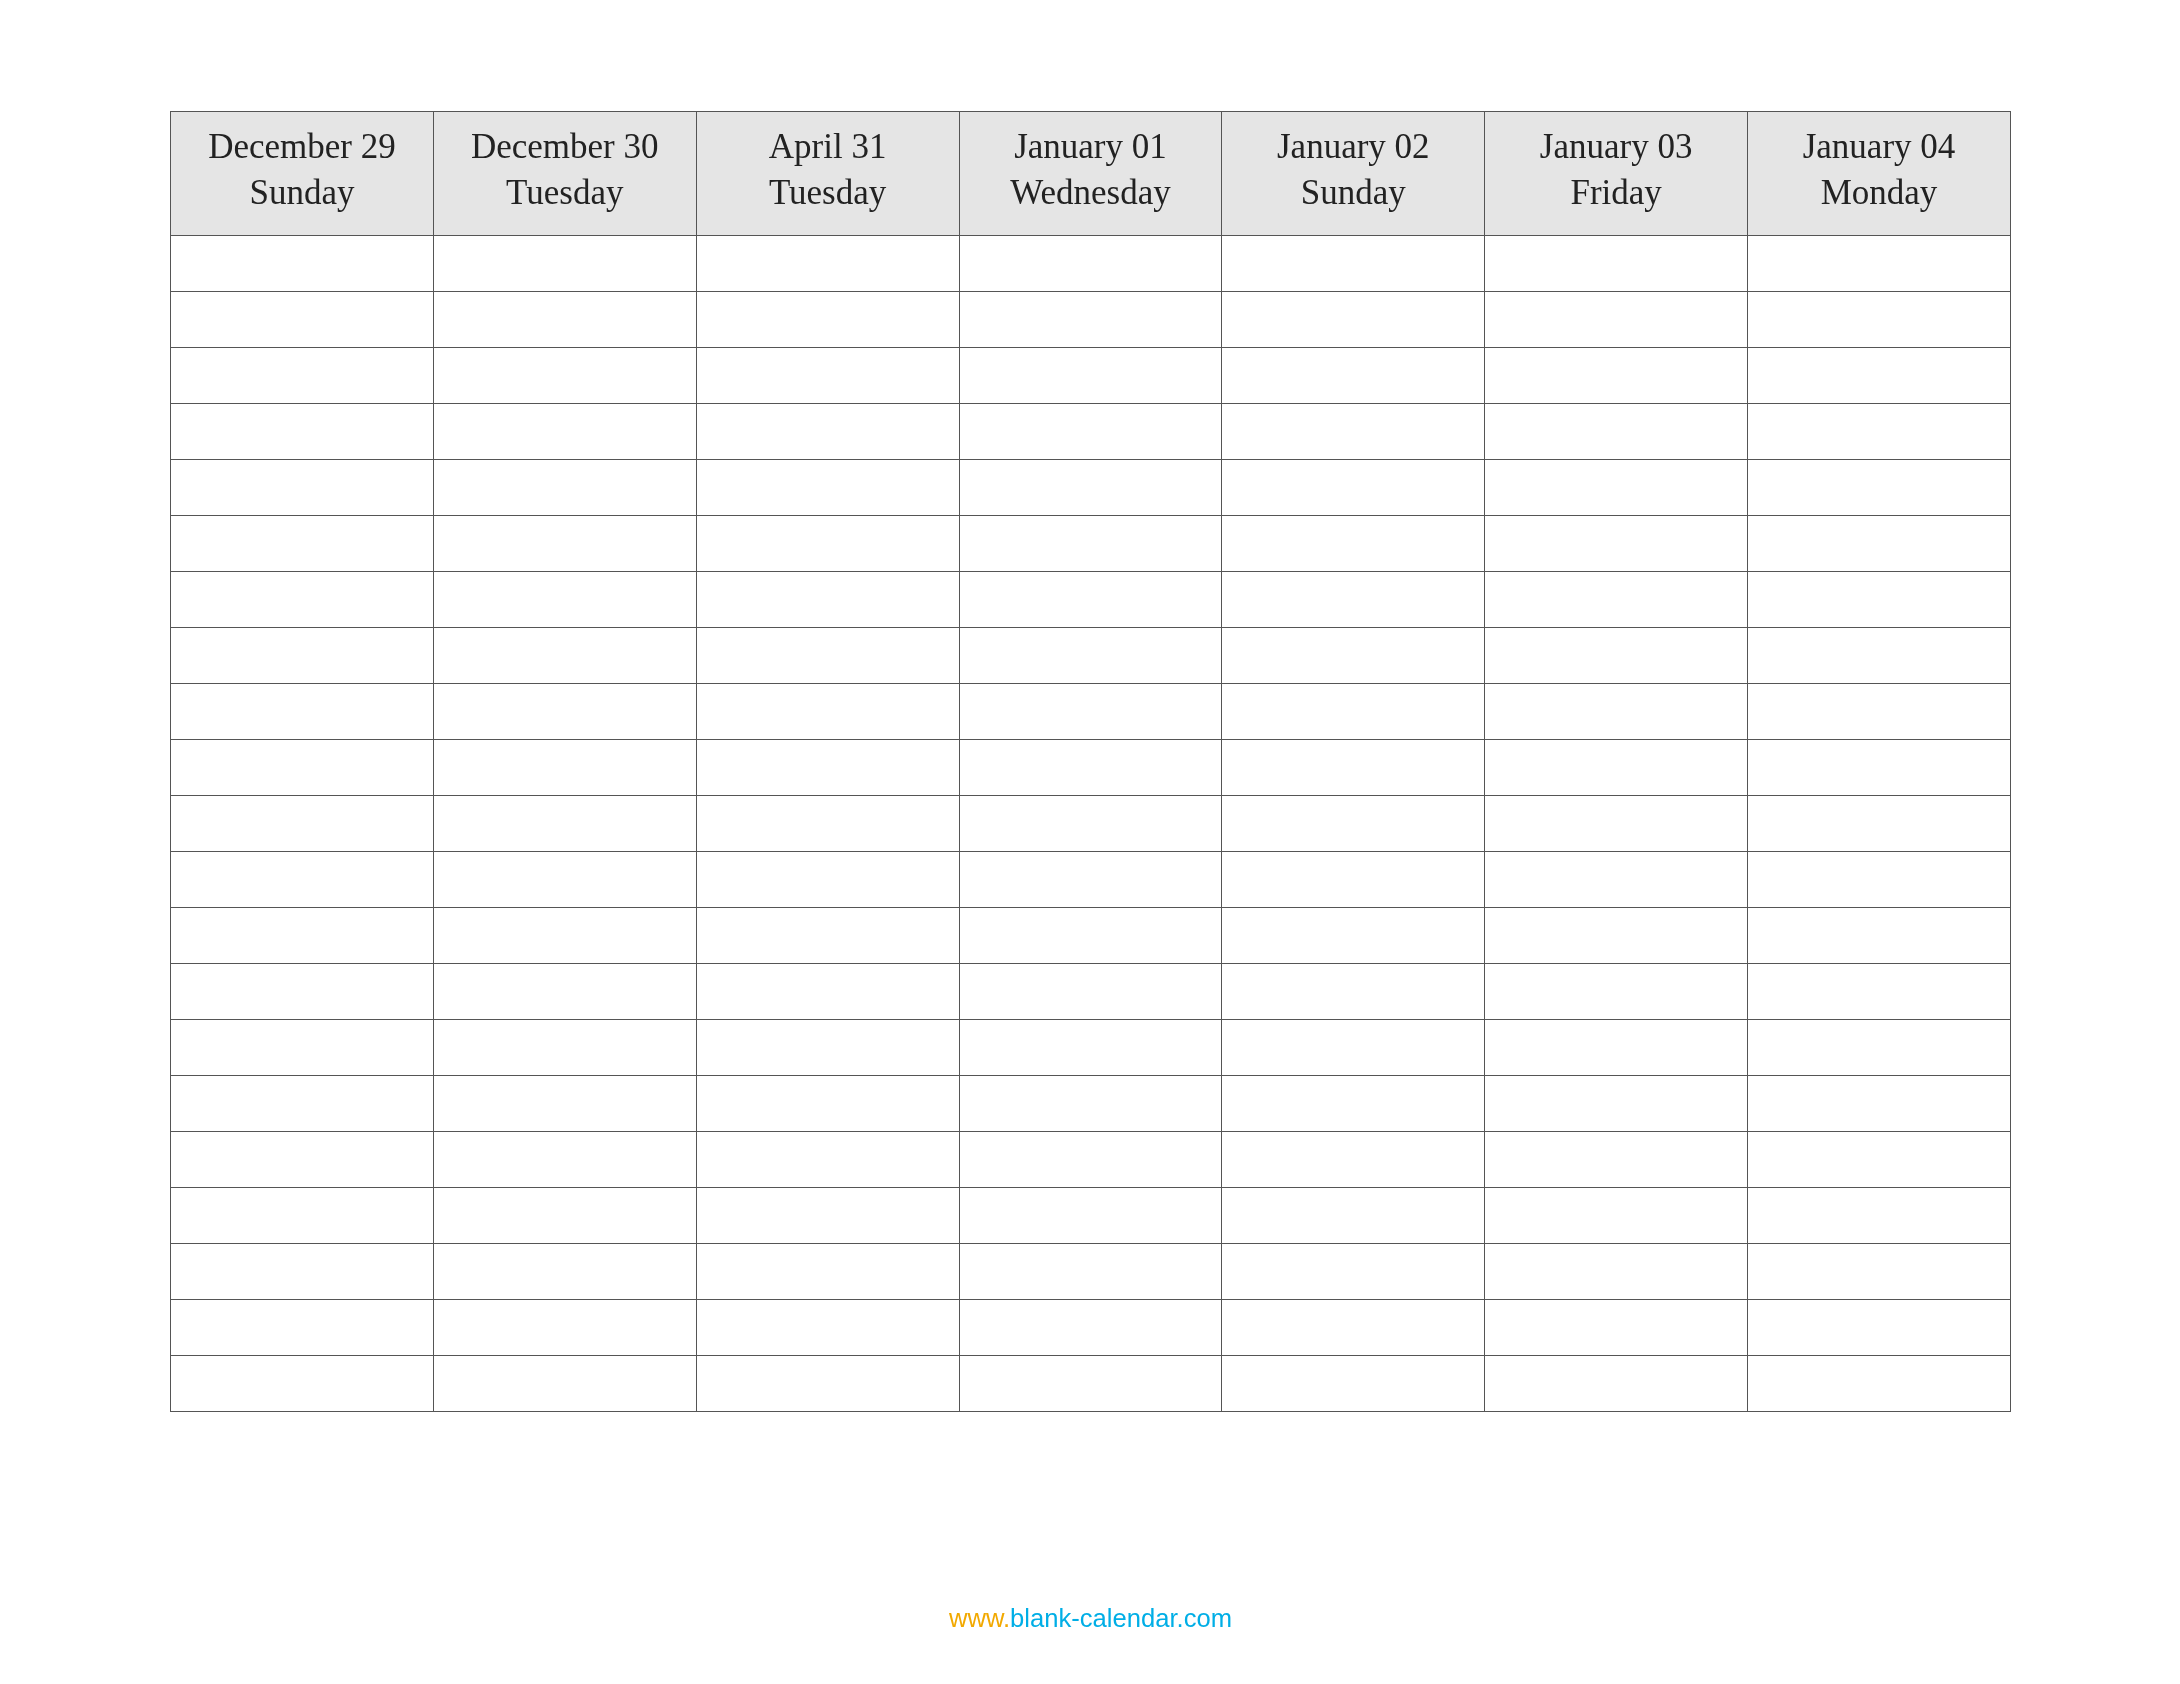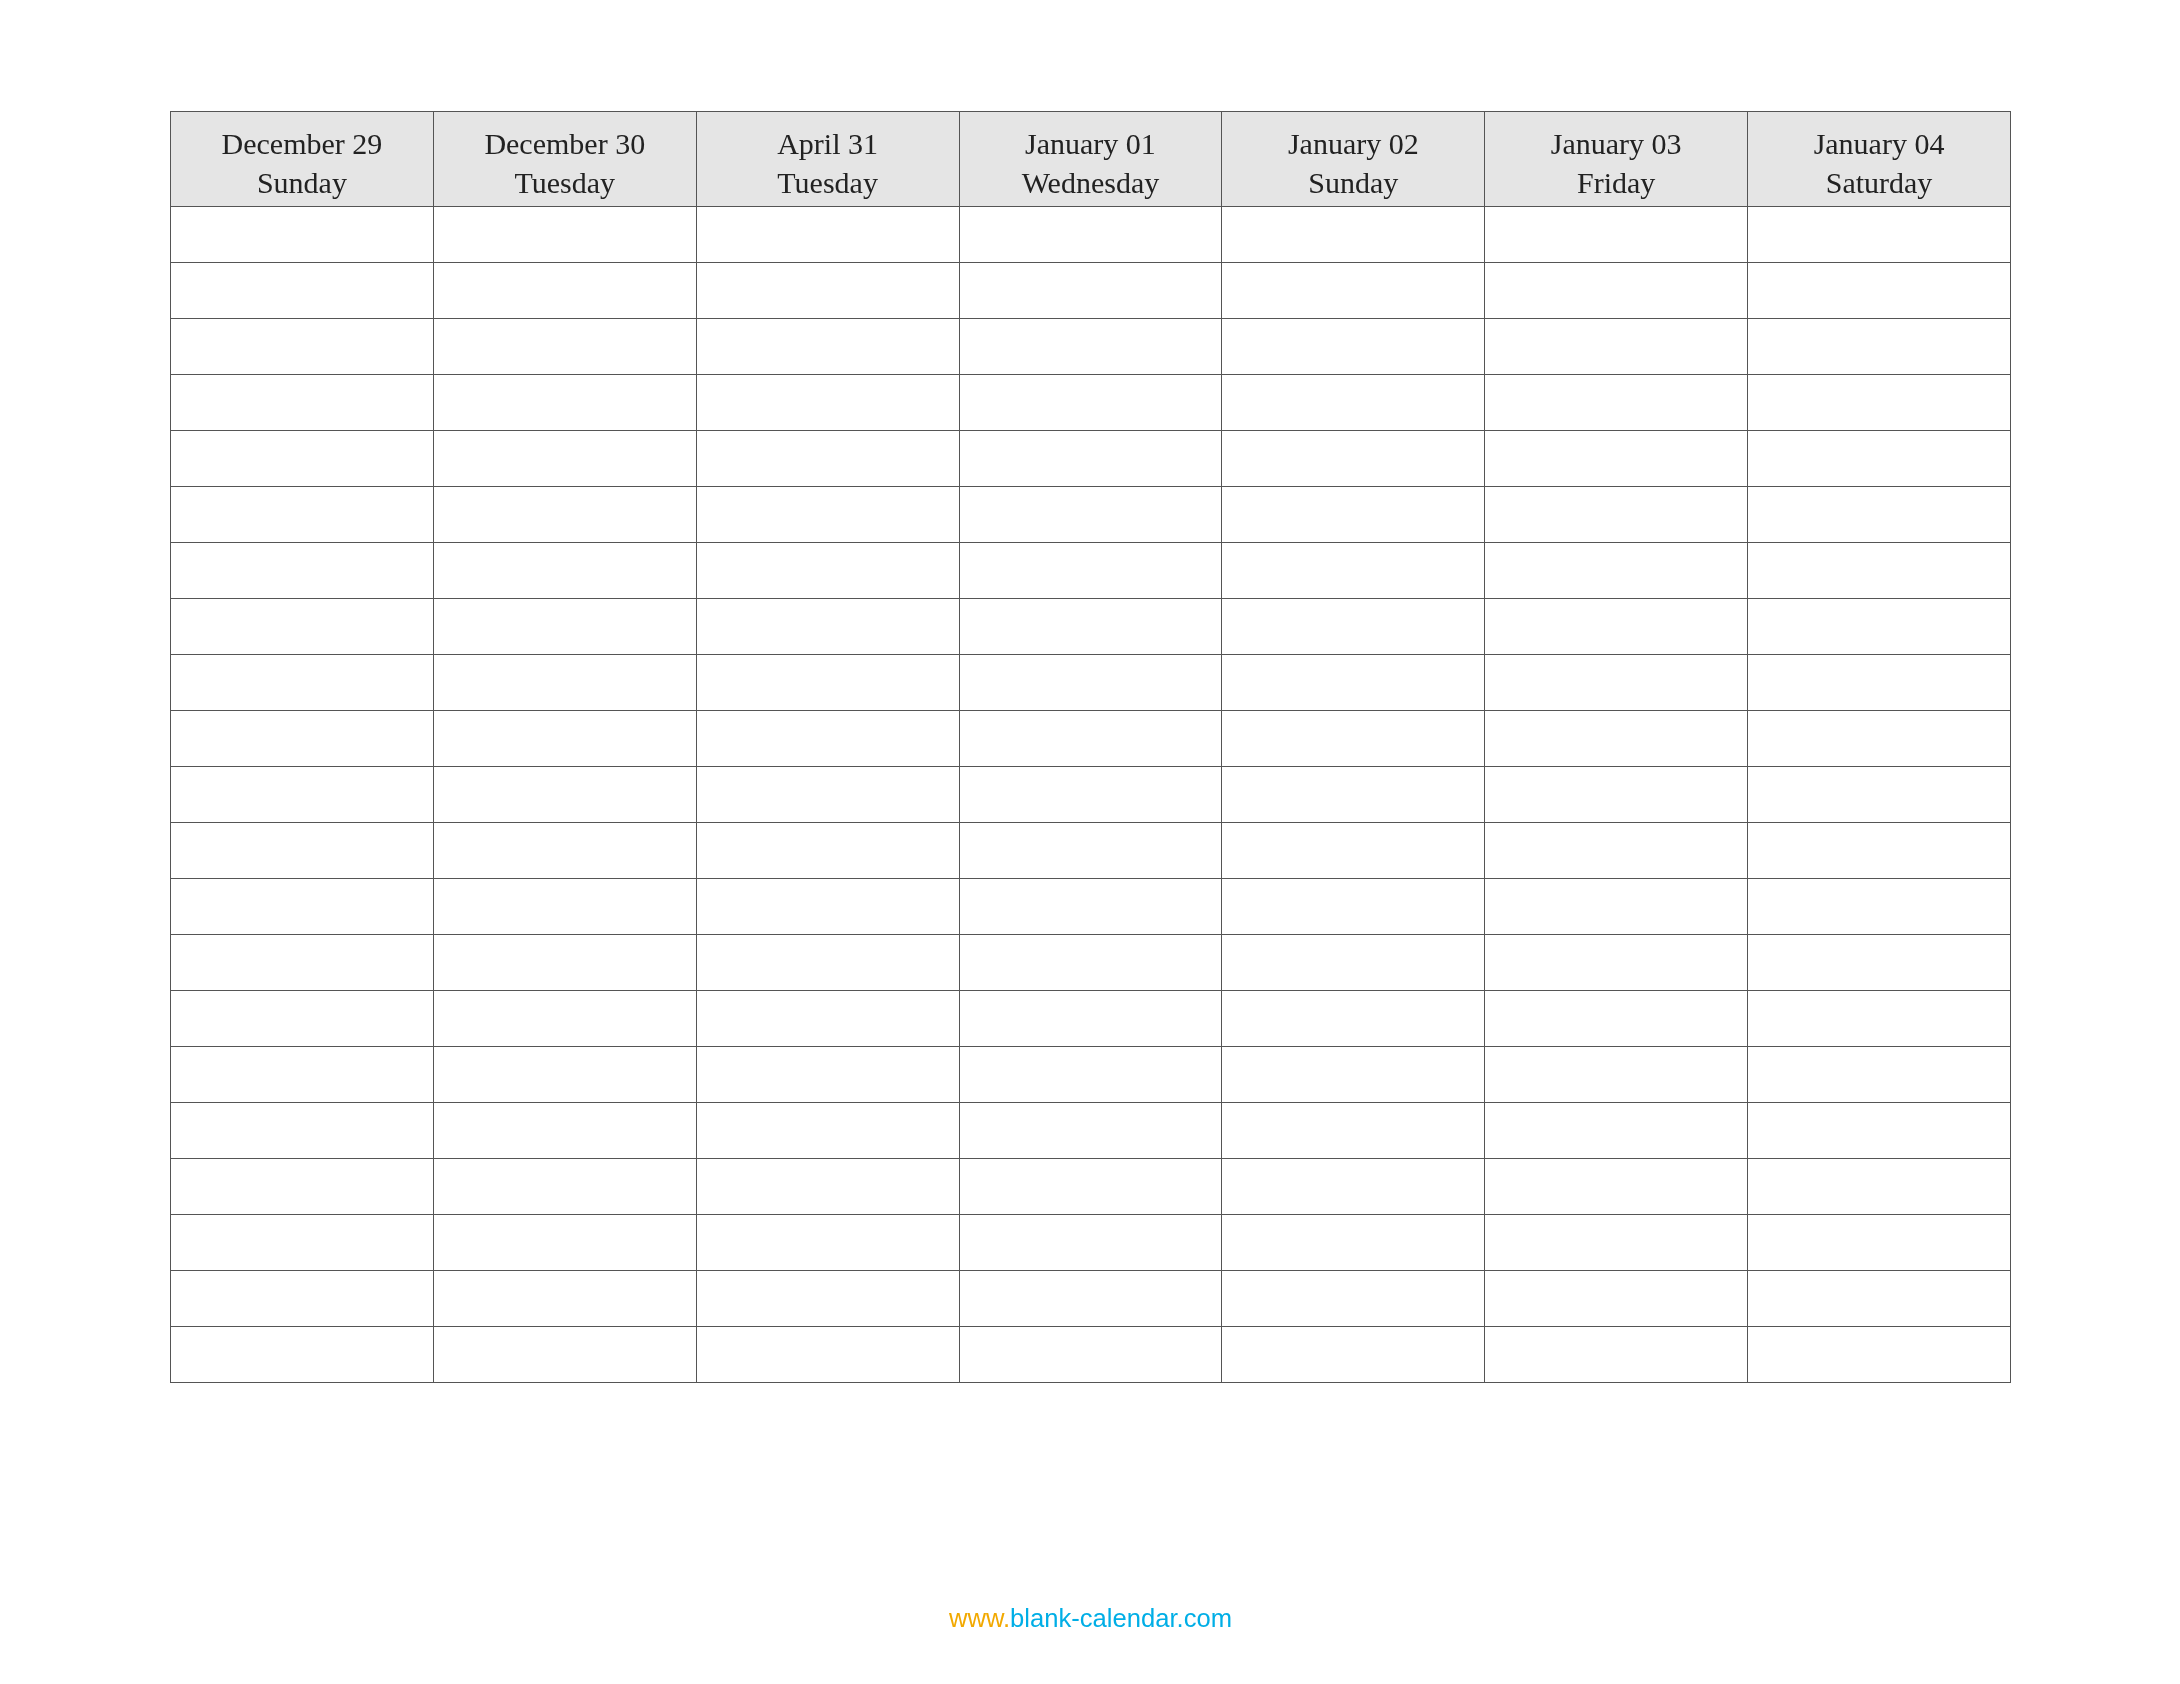--- a/index.html
+++ b/index.html
@@ -25,23 +25,23 @@
     }
     table.calendar {
       width: 100%;
       border-collapse: collapse;
       table-layout: fixed;
     }
     table.calendar th {
       background: #e5e5e5;
       border: 0.9px solid #555555;
       font-weight: normal;
-      font-size: 30px;
+      font-size: 35px;
       color: #222222;
-      padding: 12px 0 4px 0;
+      padding: 12px 0 20px 0;
       text-align: center;
       line-height: 1.3;
     }
     table.calendar th .date-line {
       display: block;
     }
     table.calendar th .day-line {
       display: block;
     }
     table.calendar td {
@@ -91,21 +91,21 @@
         <th>
           <span class="date-line">January 02</span>
           <span class="day-line">Sunday</span>
         </th>
         <th>
           <span class="date-line">January 03</span>
           <span class="day-line">Friday</span>
         </th>
         <th>
           <span class="date-line">January 04</span>
-          <span class="day-line">Saturday</span>
+          <span class="day-line">Monday</span>
         </th>
       </tr>
     </thead>
     <tbody>
         <tr>
           <td></td>
           <td></td>
           <td></td>
           <td></td>
           <td></td>

